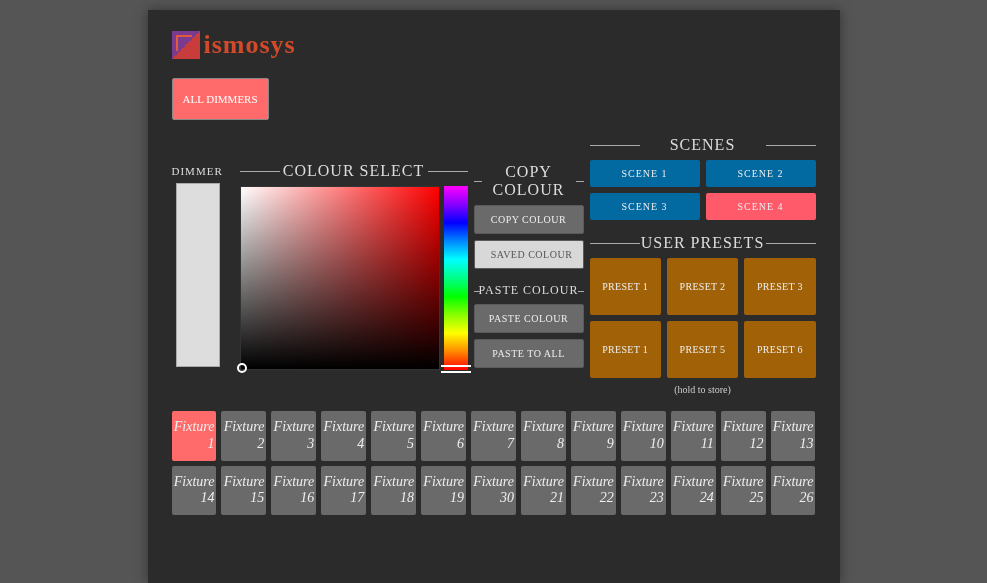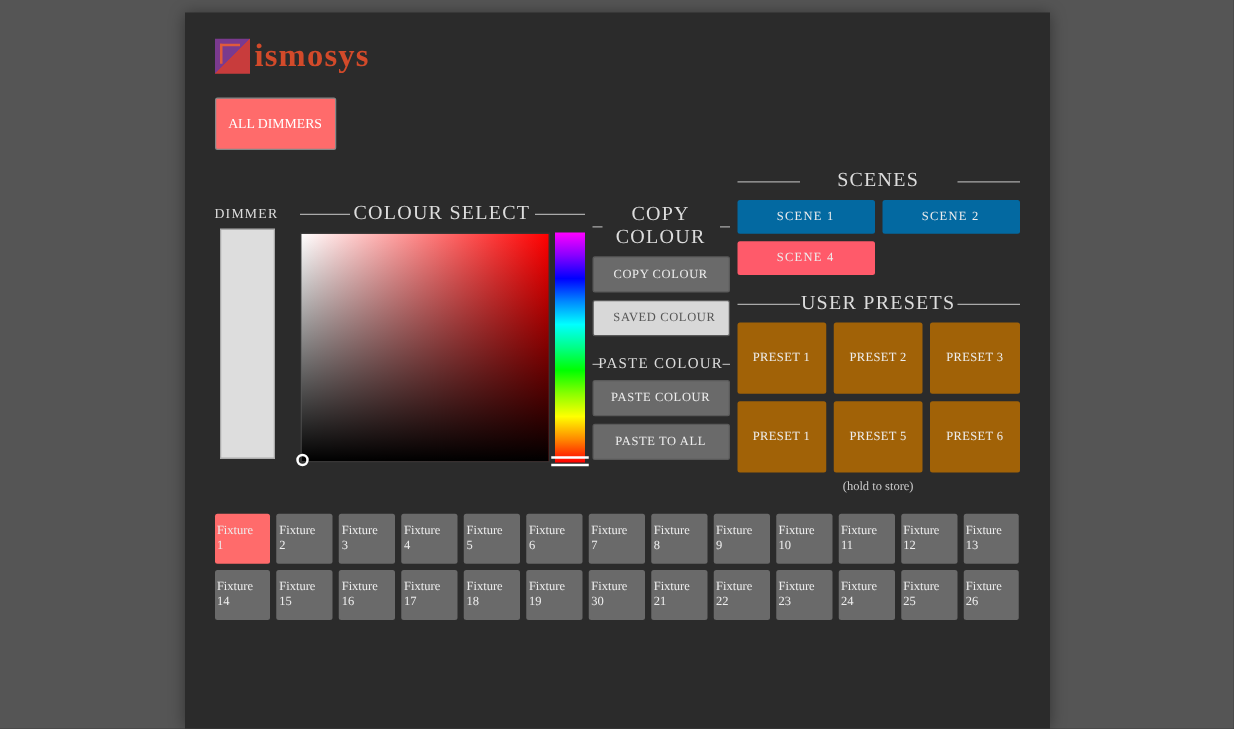--- a/index.html
+++ b/index.html
@@ -216,26 +216,27 @@
   
   .fixtures {
     display: grid;
     grid-template-columns: repeat(13, 1fr);
     gap: 5px;
     margin-top: 16px;
   }
   .fixture {
     background: #6a6a6a;
     color: #eee;
-    font-size: 10px;
-    text-align: left;
+    font-size: 14px;
+    text-align: right;
     padding: 8px 2px;
     border-radius: 2px;
     line-height: 1.2;
     cursor: pointer;
+    font-style: italic;
   }
   .fixture.active {
     background: #ff6b6b;
   }
   .fixture span { display: block; }
 </style>
 </head>
 <body>
 
 <div class="app">
@@ -274,20 +275,21 @@
       <div class="sub-title">PASTE COLOUR</div>
       <div class="btn">PASTE COLOUR</div>
       <div class="btn">PASTE TO ALL</div>
     </div>
 
     <div class="section right-col">
       <div class="section-title">SCENES</div>
       <div class="scene-grid" id="scene-grid">
           <div class="scene-btn">SCENE 1</div>
           <div class="scene-btn">SCENE 2</div>
+          <div class="scene-btn">SCENE 3</div>
           <div class="scene-btn active">SCENE 4</div>
         </div>
 
       <div class="section-title">USER PRESETS</div>
       <div class="preset-grid" id="preset-grid">
           <div class="preset-btn">PRESET 1</div>
           <div class="preset-btn">PRESET 2</div>
           <div class="preset-btn">PRESET 3</div>
           <div class="preset-btn">PRESET 1</div>
           <div class="preset-btn">PRESET 5</div>

